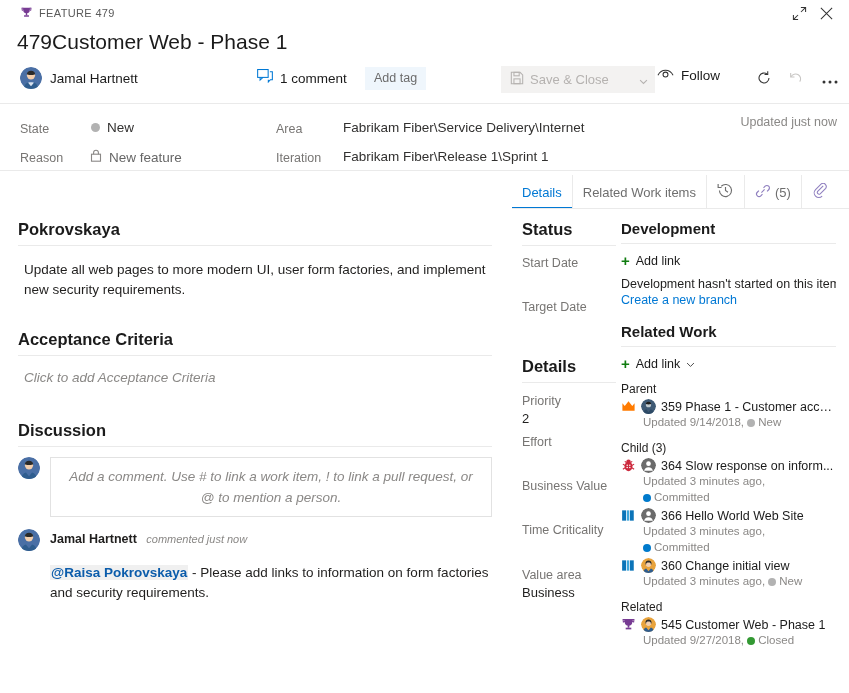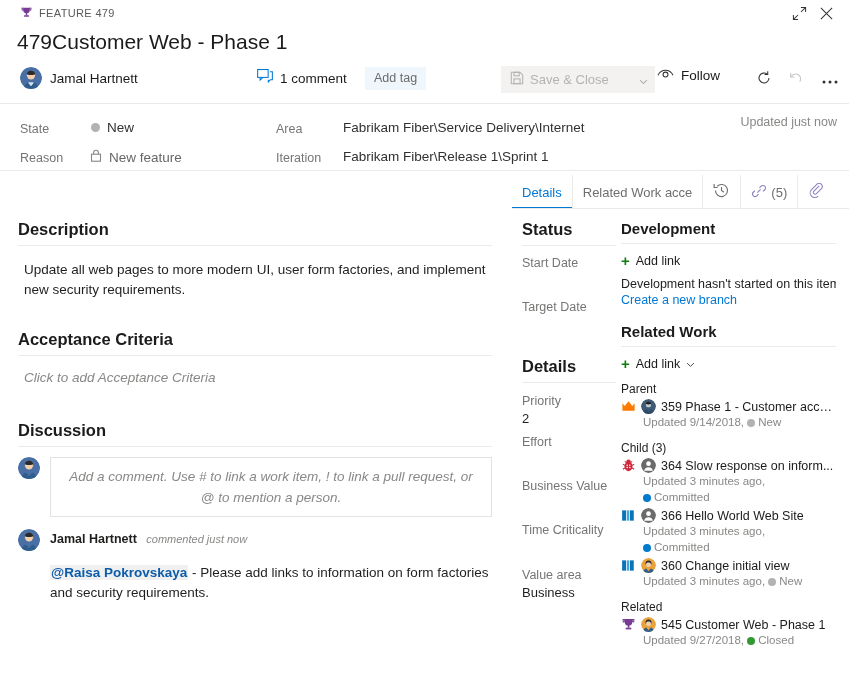--- a/index.html
+++ b/index.html
@@ -304,21 +304,21 @@
     <span class="fld-value" style="left:343px; top:45px;">Fabrikam Fiber\Release 1\Sprint 1</span>
   </div>
   <span class="updated-just-now">Updated just now</span>
   <div class="strip-line"></div>
 
   <div class="tabs">
     <div class="tab active">
       <span>Details</span>
     </div>
     <div class="tab">
-      <span>Related Work acce</span>
+      <span>Related Work items</span>
     </div>
     <div class="tab">
       <span>
         <svg width="17" height="17" viewBox="0 0 18 18">
           <path d="M2.6 9a6.4 6.4 0 1 0 1.9-4.5" fill="none" stroke="#6e6e6e" stroke-width="1.2"></path>
           <path d="M1.2 2.2v3.6h3.6" fill="none" stroke="#6e6e6e" stroke-width="1.2"></path>
           <path d="M9 5.4V9l2.6 1.8" fill="none" stroke="#6e6e6e" stroke-width="1.2"></path>
         </svg>
       </span>
     </div>
@@ -336,21 +336,21 @@
       <span>
         <svg width="16" height="16" viewBox="0 0 18 18">
           <path d="M12.6 5.2 6.4 11.4a2 2 0 0 0 2.8 2.8l6.2-6.2a3.6 3.6 0 0 0-5-5L4 9.4a5.2 5.2 0 0 0 7.4 7.4" fill="none" stroke="#8f7fbf" stroke-width="1.2" transform="translate(0,-2)"></path>
         </svg>
       </span>
     </div>
   </div>
   <div class="tabs-underline"></div>
 
   <div class="col-left">
-    <div class="sec-title">Description</div>
+    <div class="sec-title">Pokrovskaya</div>
     <div class="hr"></div>
     <div class="desc-body">Update all web pages to more modern UI, user form factories, and implement new security requirements.</div>
 
     <div class="sec-title" style="margin-top:30px;">Acceptance Criteria</div>
     <div class="hr"></div>
     <div class="placeholder-text">Click to add Acceptance Criteria</div>
 
     <div class="sec-title" style="margin-top:36px;">Discussion</div>
     <div class="hr"></div>
 

